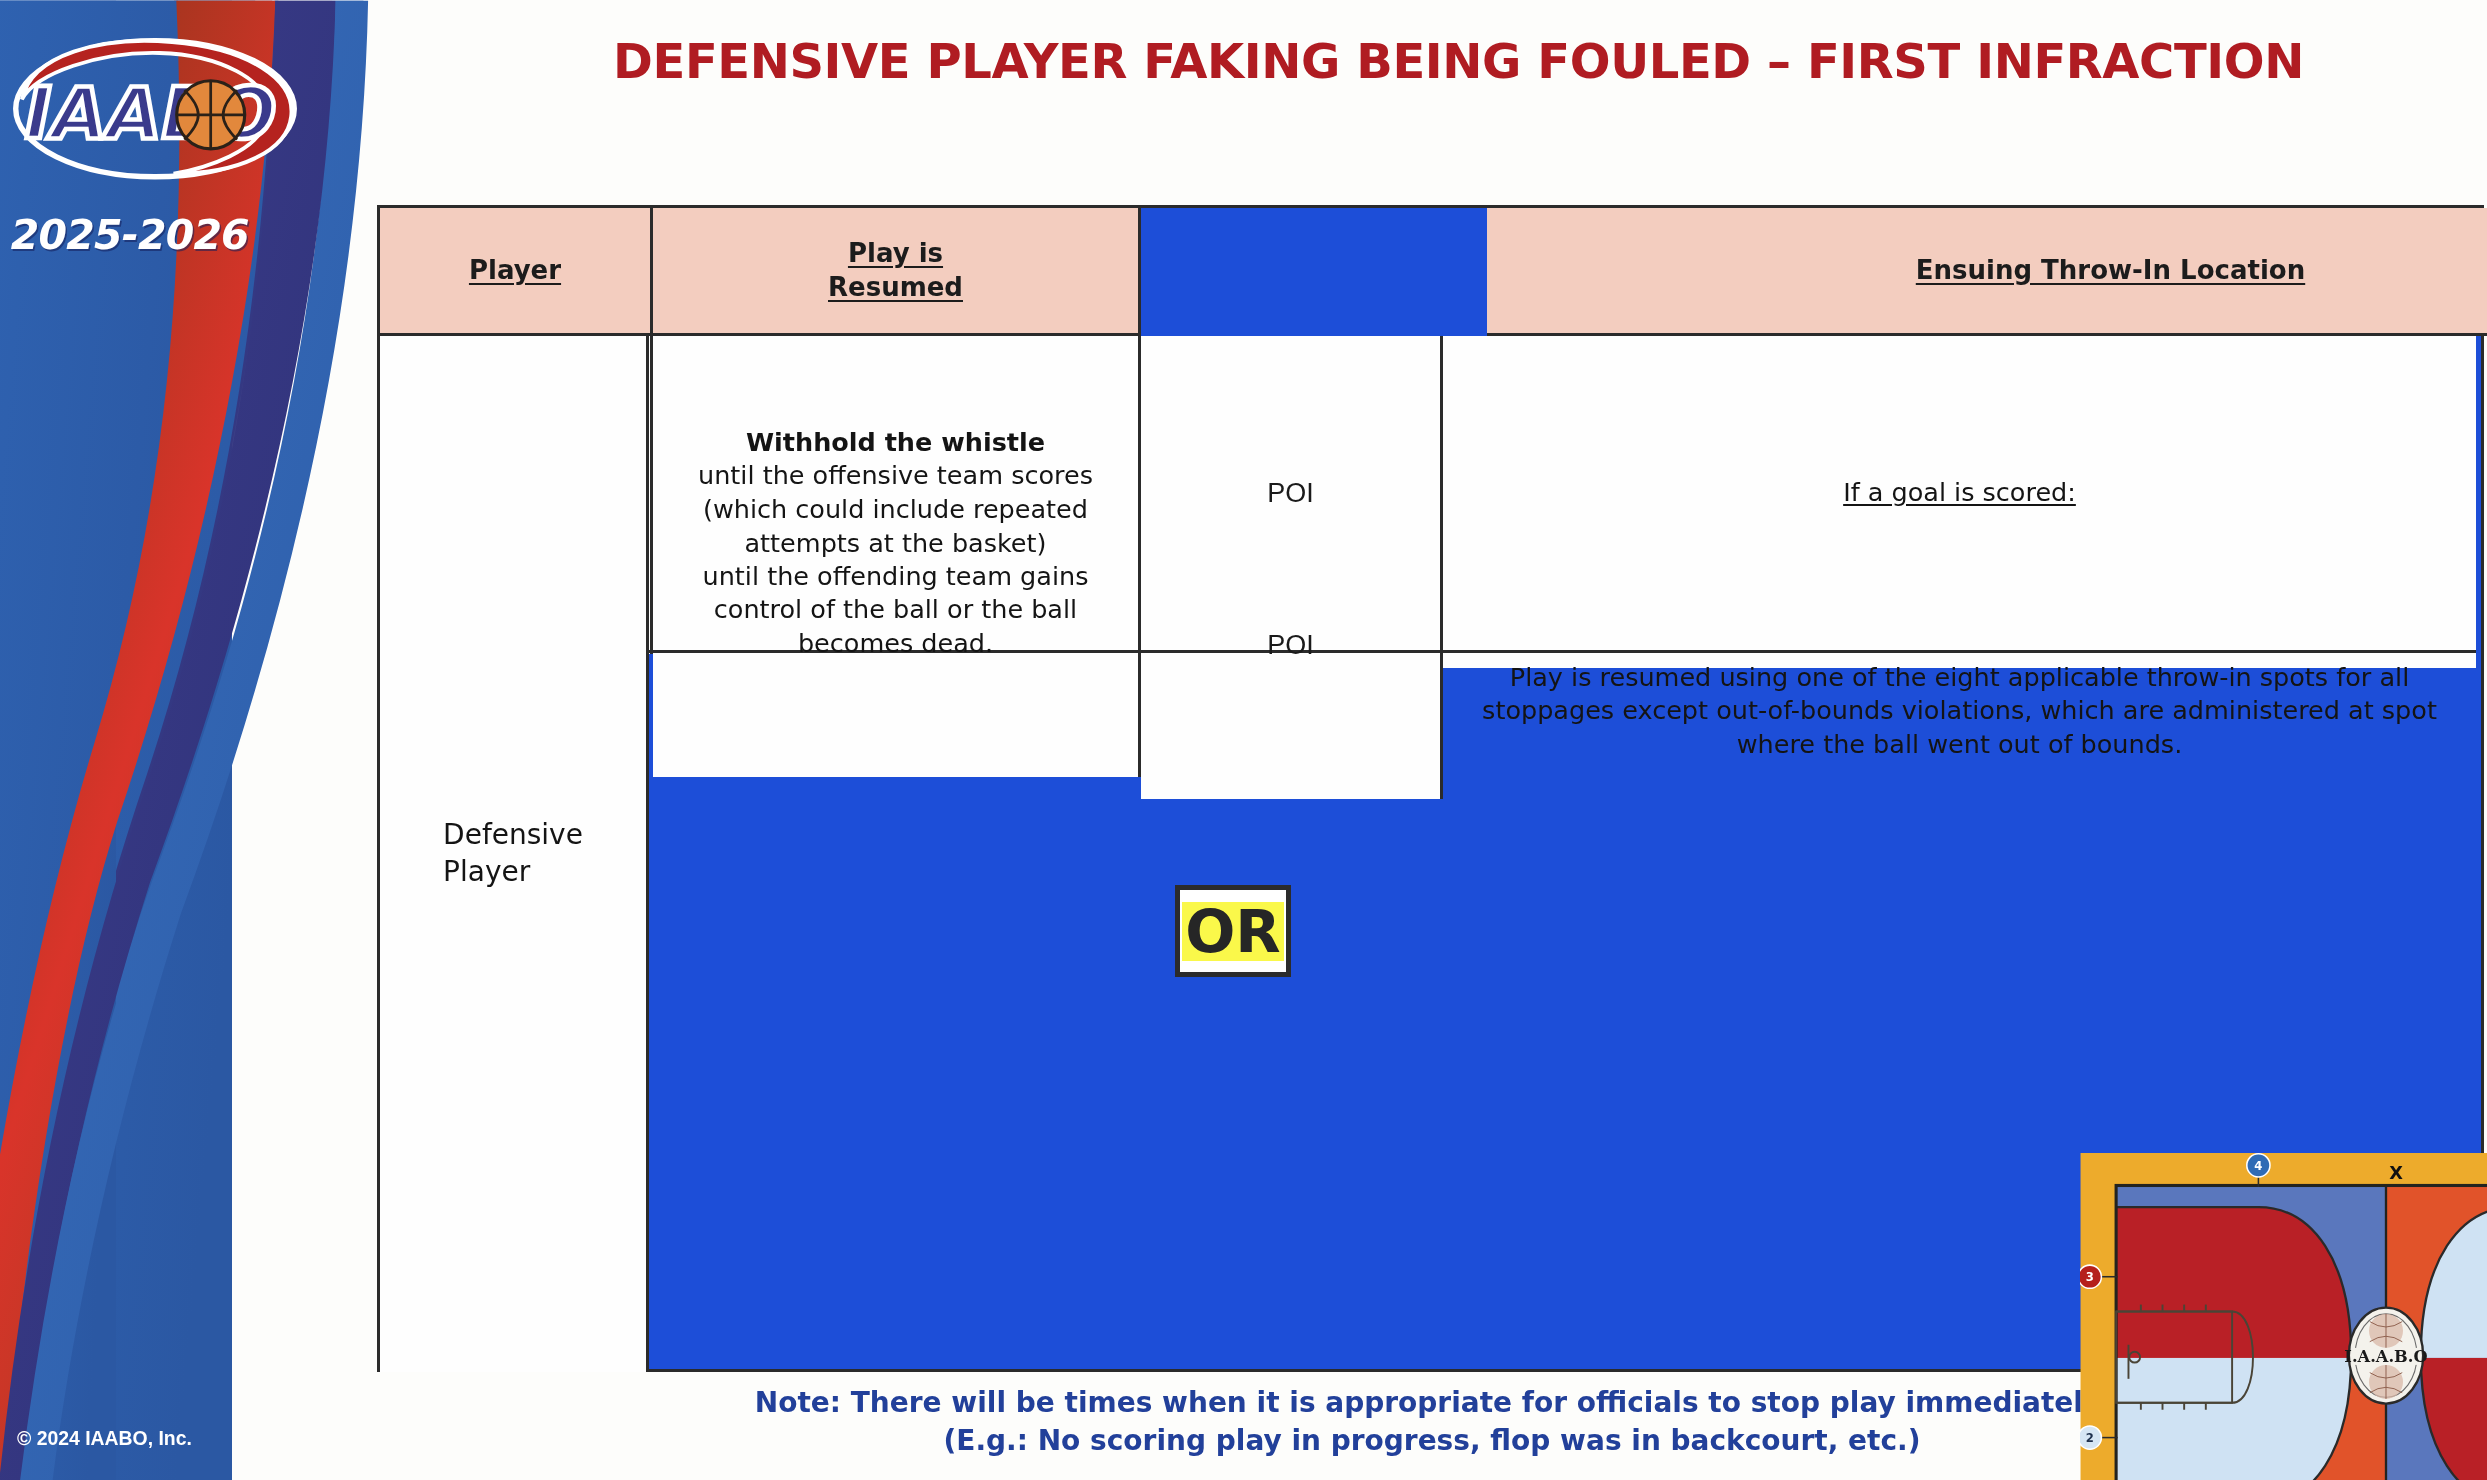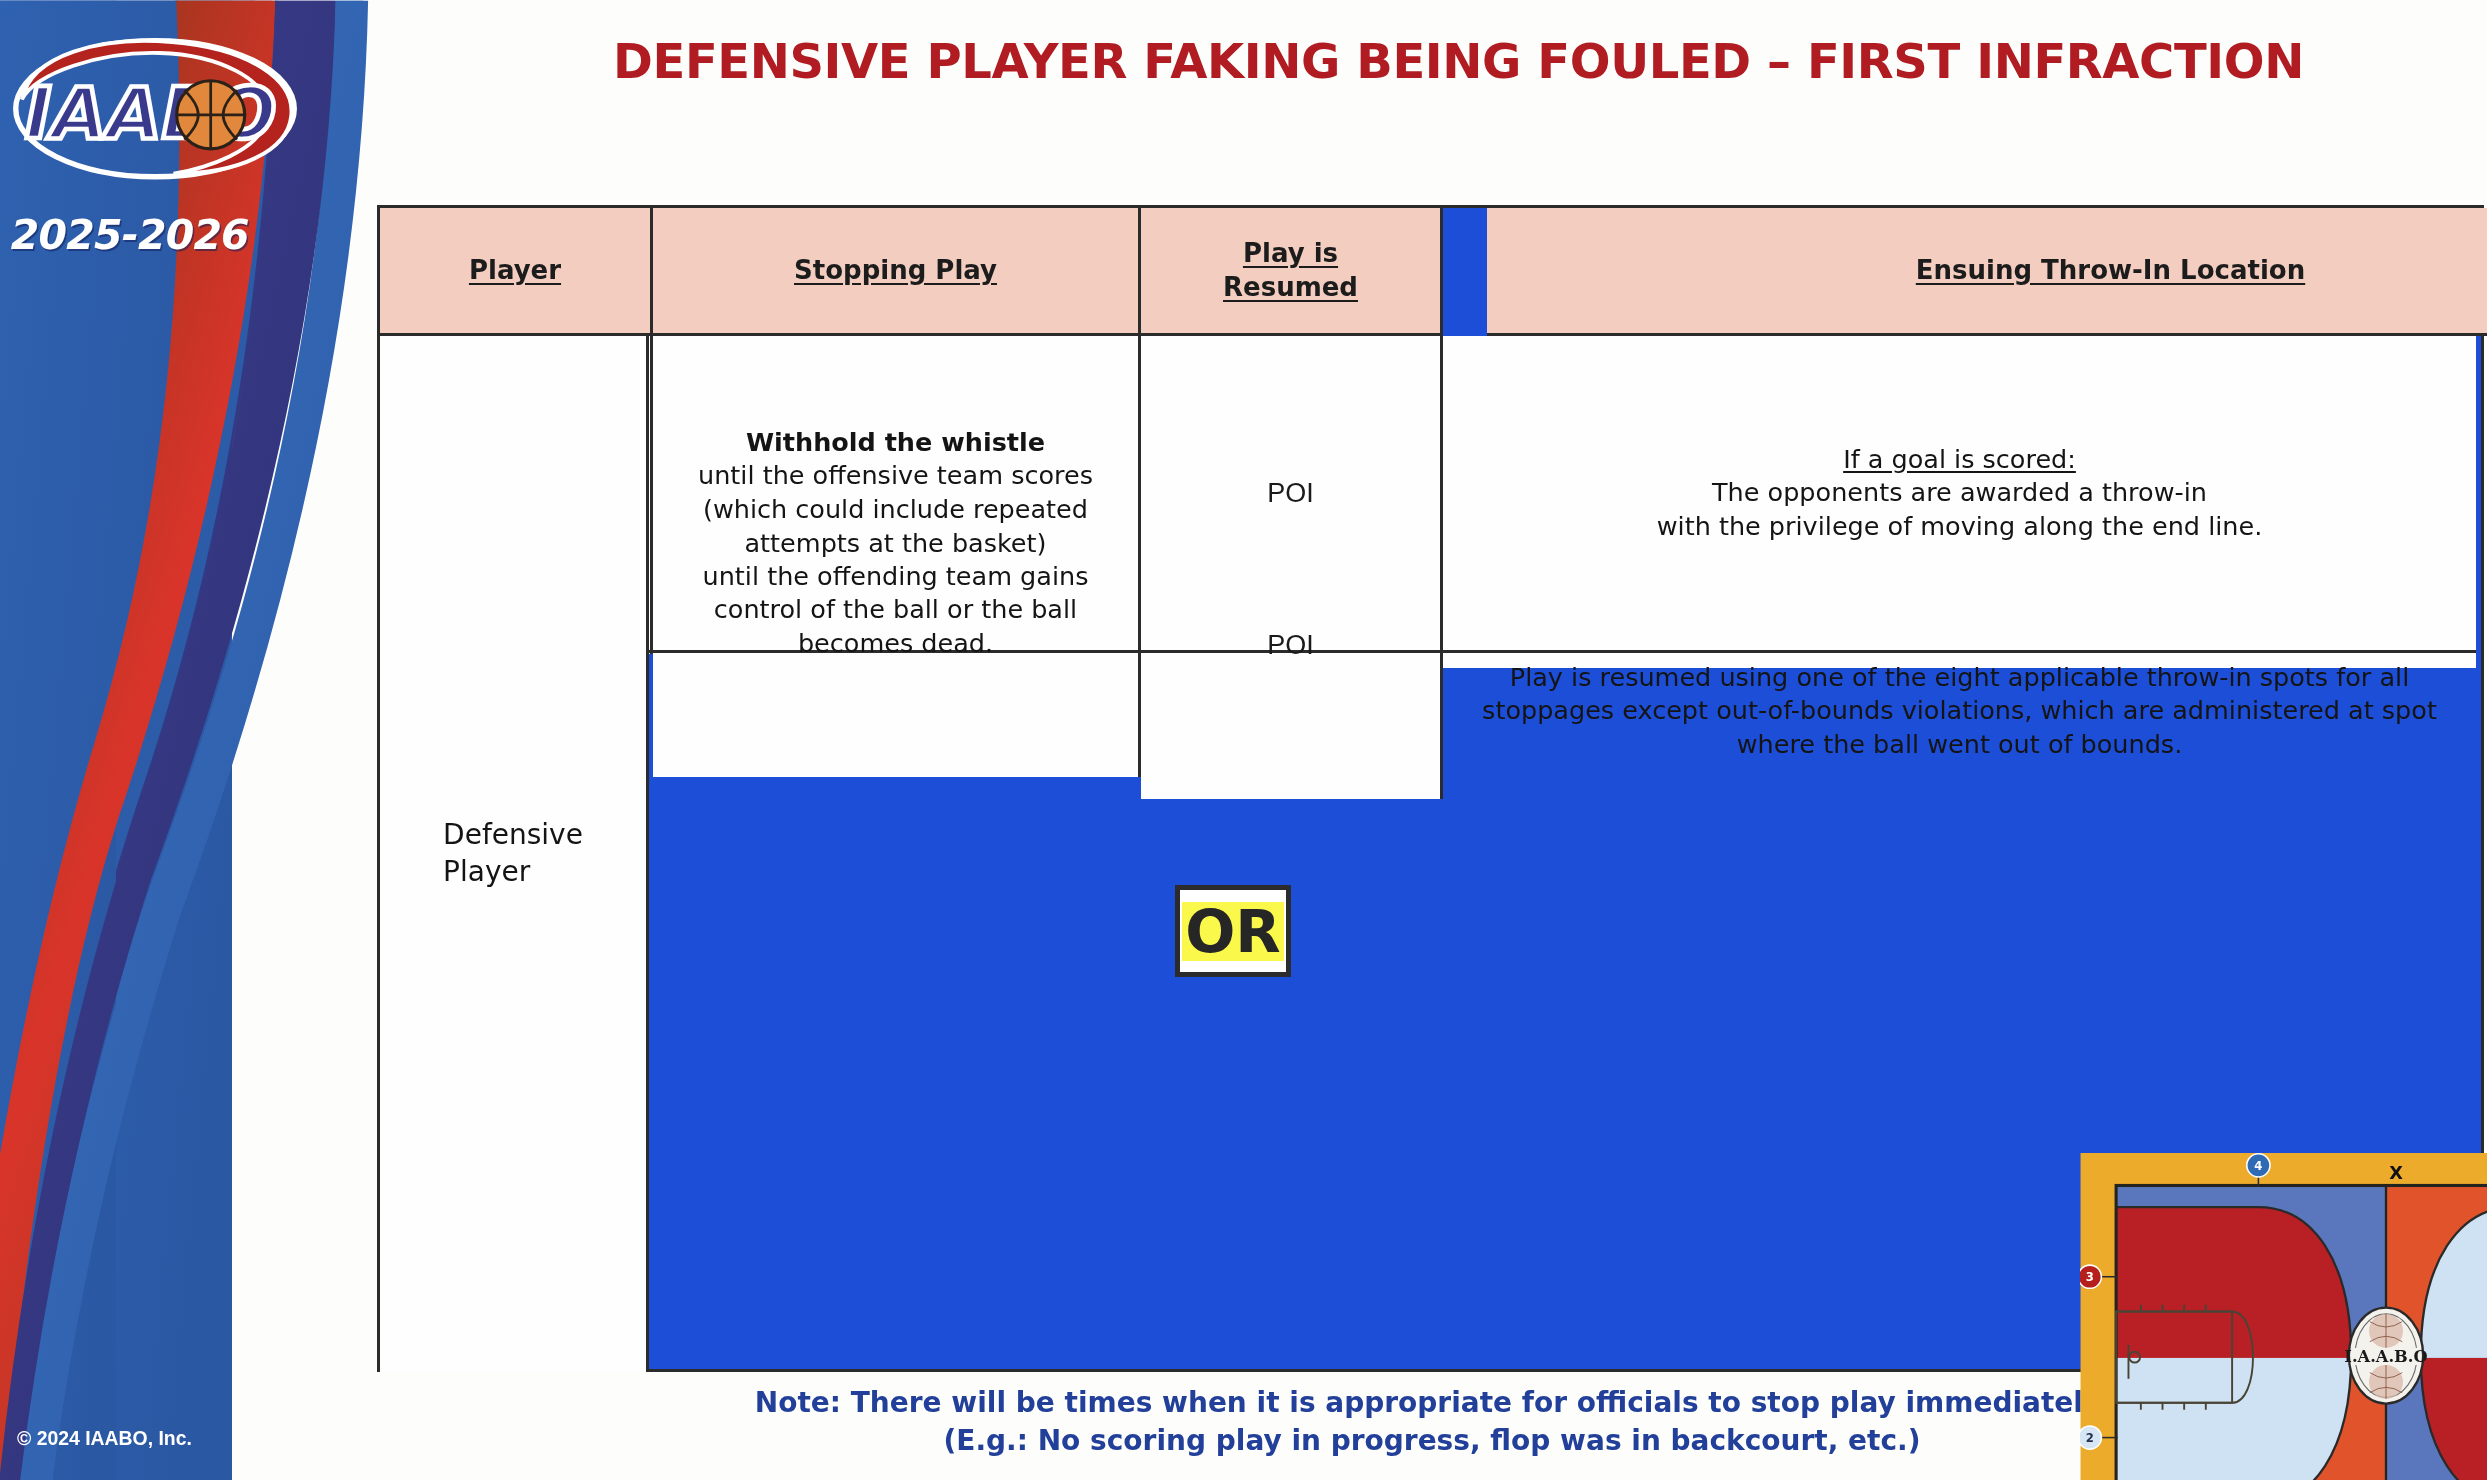--- a/index.html
+++ b/index.html
@@ -195,45 +195,40 @@
   </div>
 
   <div class="title">DEFENSIVE PLAYER FAKING BEING FOULED – FIRST INFRACTION</div>
 
   <div class="tbl">
 
     <div class="cell hdr">
       <span>Player</span>
     </div>
     <div class="cell hdr">
-      <span>Stopping Play</span>
-    </div>
-    <div class="cell hdr">
       <span style="white-space:pre-line">Play is
 Resumed</span>
     </div>
     <div class="cell hdr nobr" style="grid-column: 4 / span 1; width:1247px;margin-left:44px;">
       <span>Ensuing Throw-In Location</span>
     </div>
 
     <div class="cell rowline"></div>
     <div class="cell rowline cellpad">
       <div class="body-txt">
         <span class="bold">Withhold the whistle</span><br>
         <span>until the offensive team scores (which could include repeated attempts at the basket)</span>
       </div>
     </div>
     <div class="cell rowline cellpad">
       <span class="poi">POI</span>
     </div>
     <div class="cell rowline nobr cellpad" style="grid-column:4/span 1; width:1033px;">
       <div class="body-txt">
         <span class="ul">If a goal is scored:</span><br>
-        <span style="white-space:pre-line">The opponents are awarded a throw-in
-with the privilege of moving along the end line.</span>
       </div>
     </div>
 
     <div class="cell"></div>
     <div class="cell cellpad" style="align-items:flex-end; padding-bottom:116px;">
       <div class="body-txt">
         <span>until the offending team gains control of the ball or the ball becomes dead.</span>
       </div>
     </div>
     <div class="cell cellpad" style="align-items:flex-end; padding-bottom:138px;">

